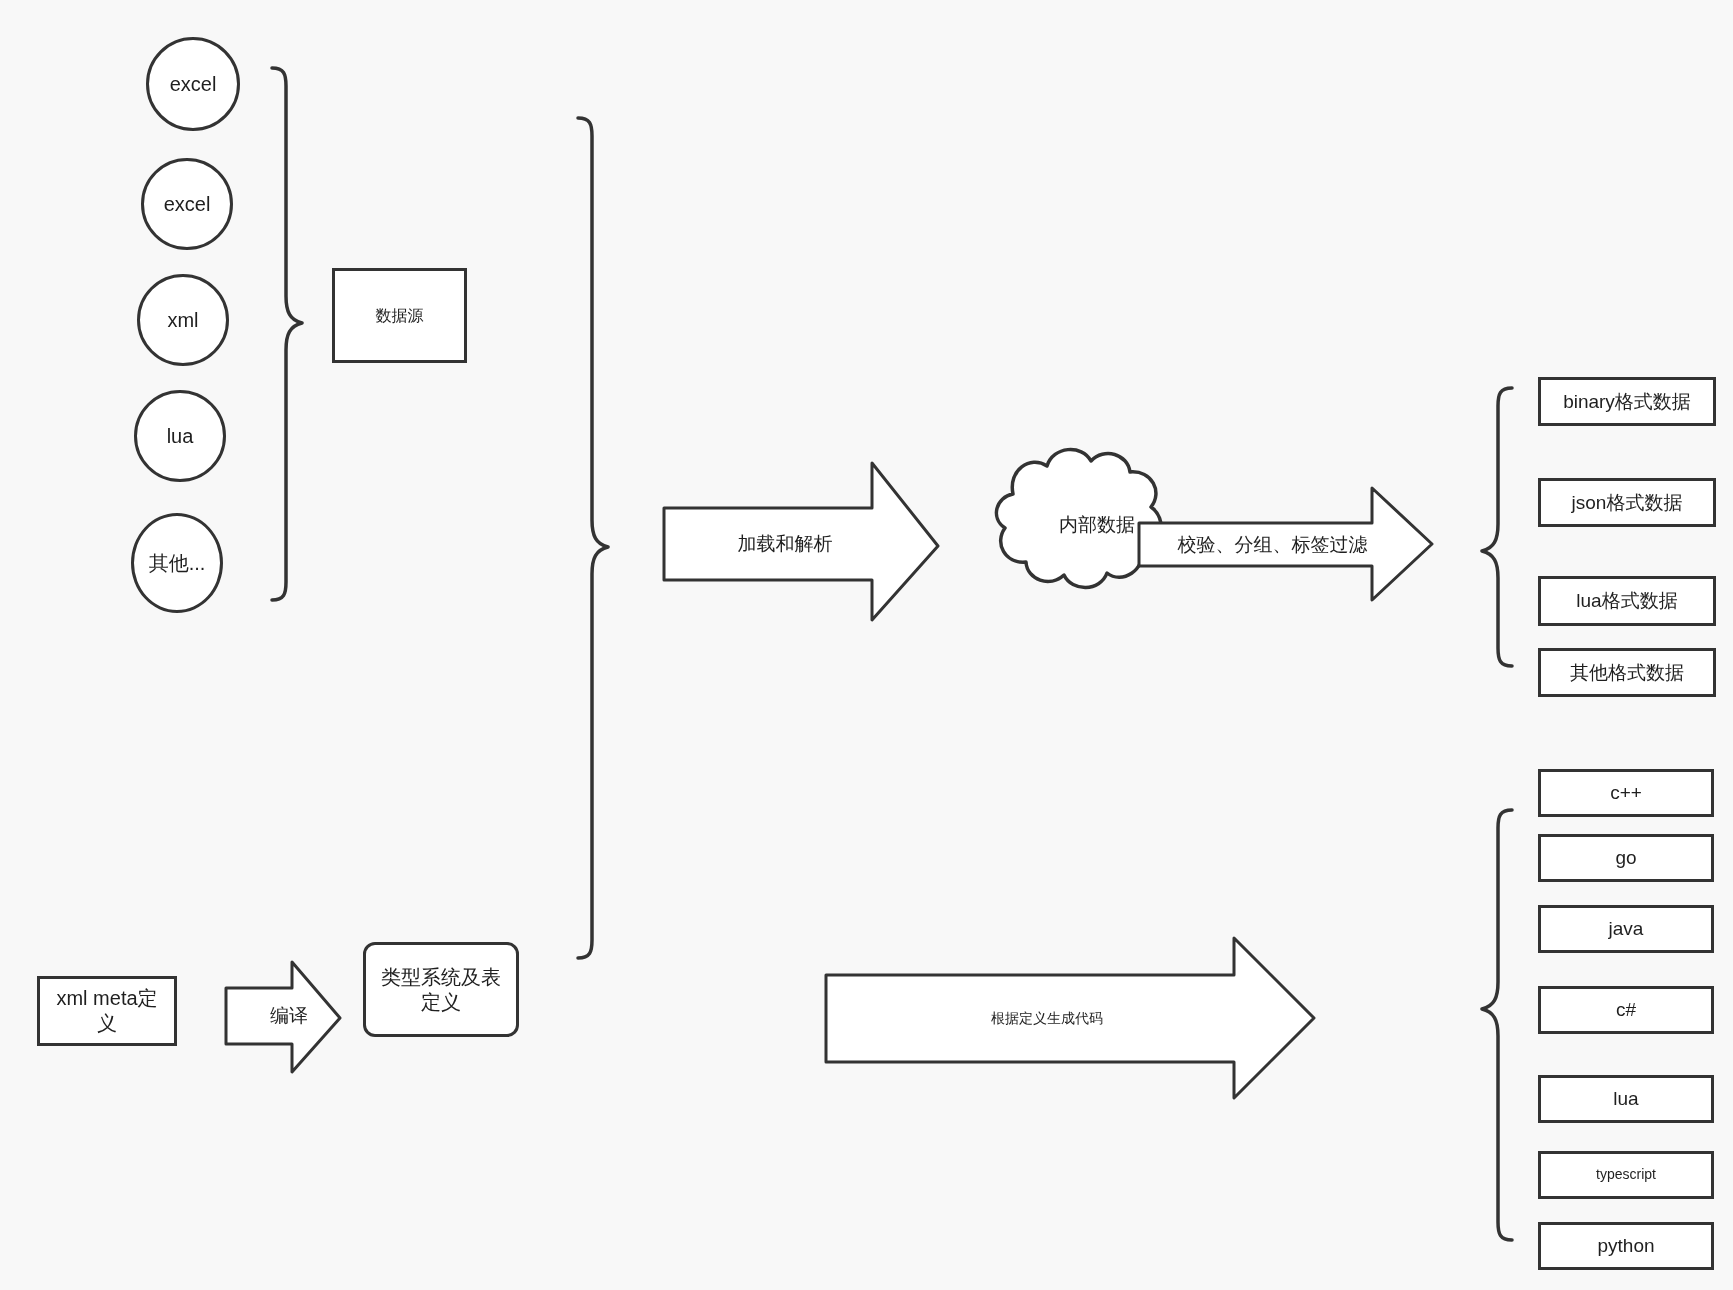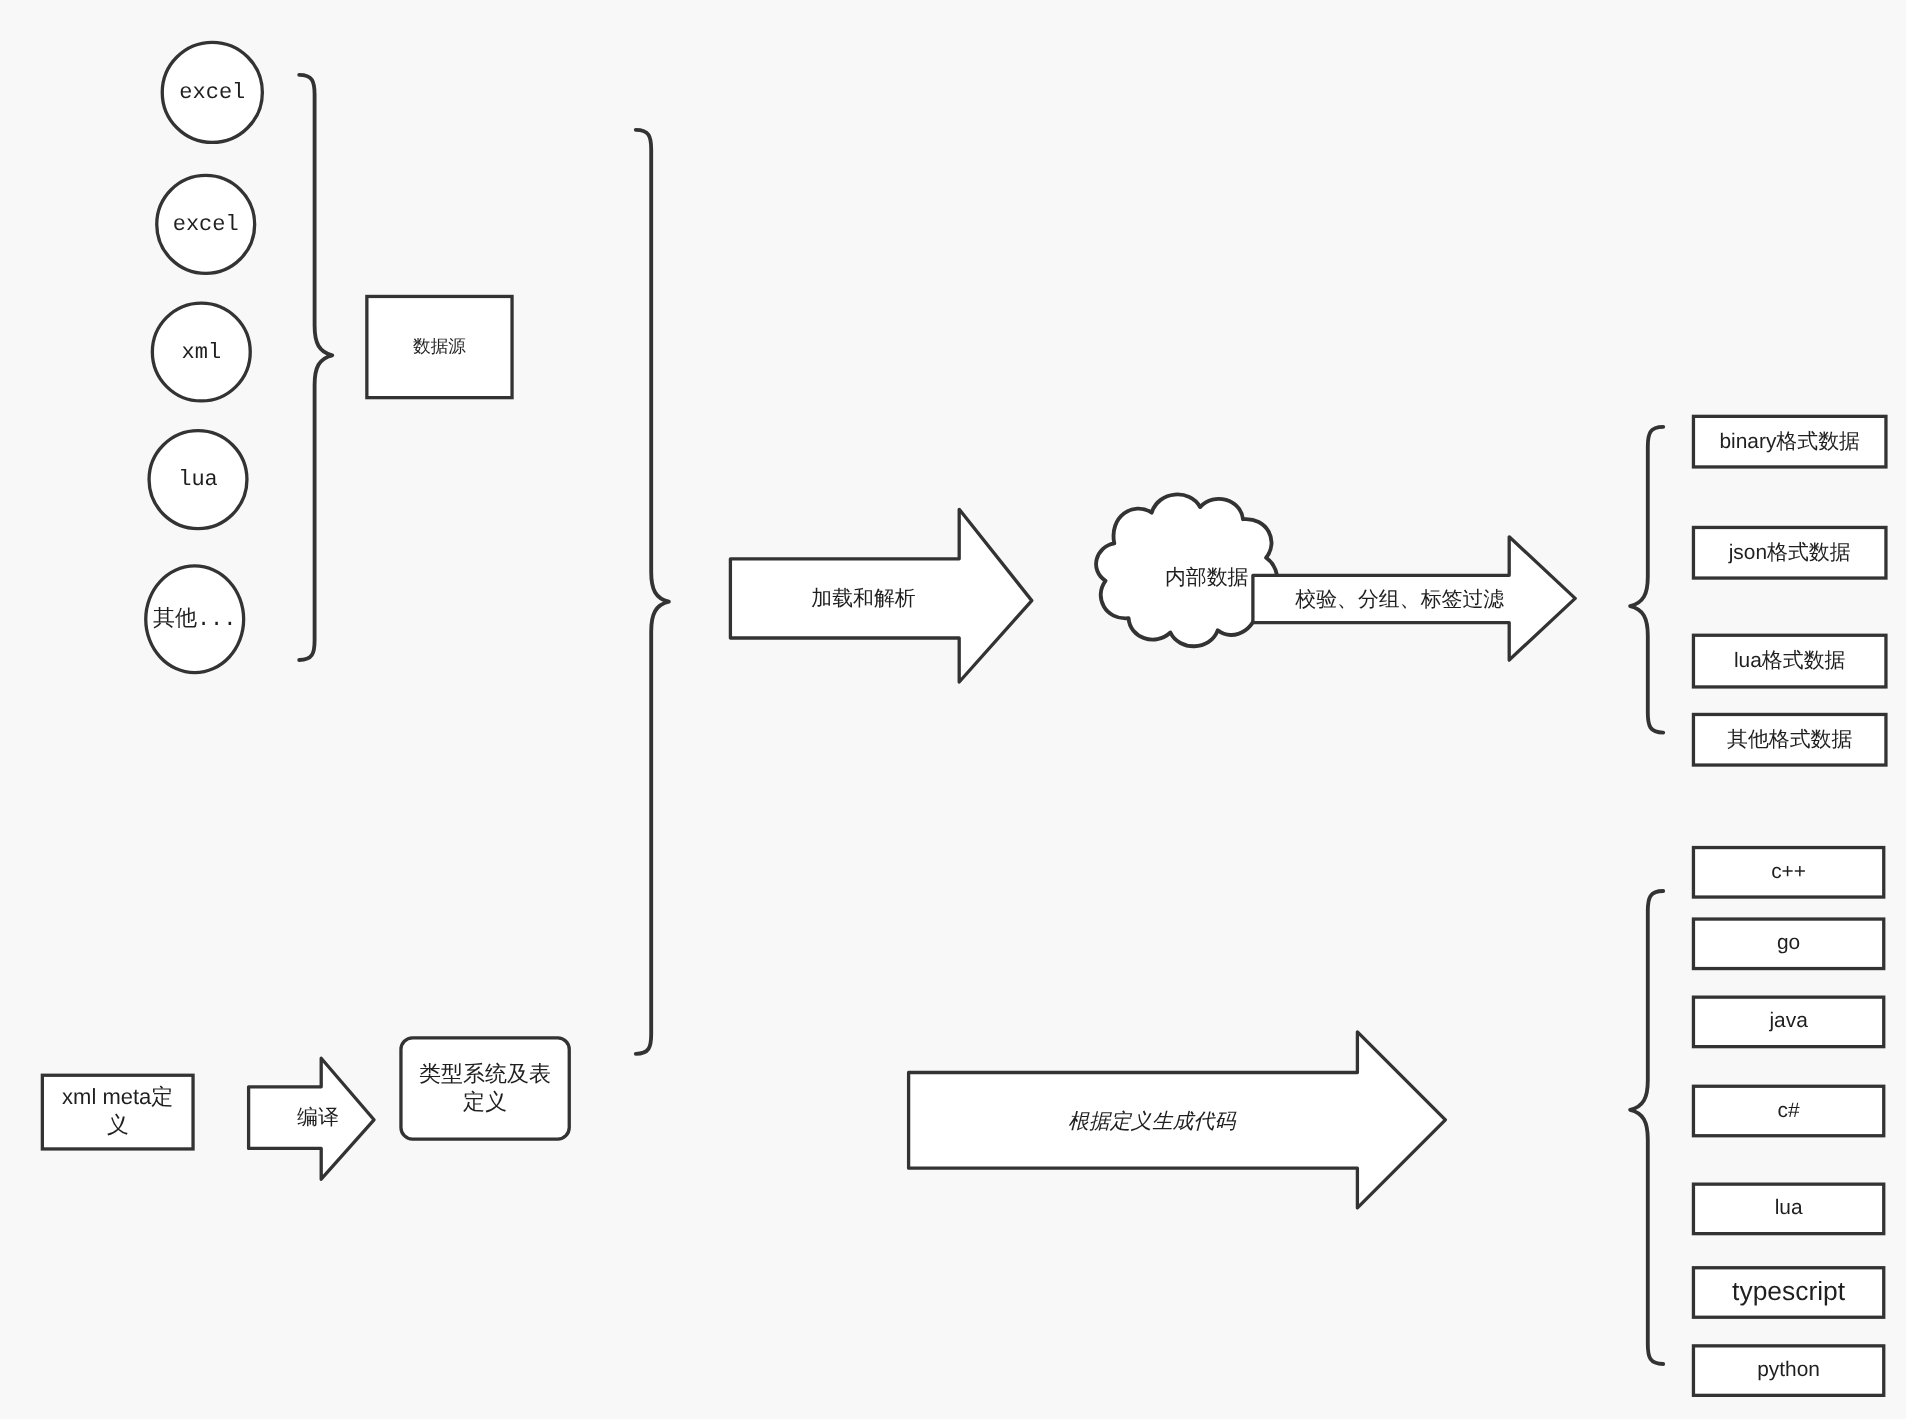--- a/index.html
+++ b/index.html
@@ -22,21 +22,20 @@
     align-items: center;
     justify-content: center;
     text-align: center;
     color: #1f1f1f;
     background: #ffffff;
     border: 3px solid #333333;
     line-height: 1.25;
   }
   .circle {
     border-radius: 50%;
-    font-family: Liberation Mono, monospace;
   }
   .rect {
     border-radius: 0;
   }
   .rrect {
     border-radius: 12px;
   }
   .outbox {
     border-width: 3px;
   }
@@ -146,21 +145,21 @@
   </svg>
 
   <div class="arrow-label" style="left:664px; top:508px; width:208px; height:72px; font-size:19px;">加载和解析</div>
 
   <div class="arrow-label" style="left:1000px; top:495px; width:160px; height:60px; font-size:19px;">内部数据</div>
 
   <div class="arrow-label" style="left:1139px; top:523px; width:233px; height:43px; font-size:19px;">校验、分组、标签过滤</div>
 
   <div class="arrow-label" style="left:226px; top:988px; width:92px; height:56px; font-size:19px;">编译</div>
 
-  <div class="arrow-label" style="left:826px; top:975px; width:408px; height:87px; font-size:19px;font-style:italic;">根据定义生成代码</div>
+  <div class="arrow-label" style="left:826px; top:975px; width:408px; height:87px; font-size:14px;">根据定义生成代码</div>
 
   <div class="node circle" style="left:146px; top:37px; width:94px; height:94px; font-size:20px;">
     <span>excel</span>
   </div>
 
   <div class="node circle" style="left:141px; top:158px; width:92px; height:92px; font-size:20px;">
     <span>excel</span>
   </div>
 
   <div class="node circle" style="left:137px; top:274px; width:92px; height:92px; font-size:20px;">
@@ -216,21 +215,21 @@
   </div>
 
   <div class="node rect outbox" style="left:1538px; top:986px; width:176px; height:48px; font-size:19px;">
     <span>c#</span>
   </div>
 
   <div class="node rect outbox" style="left:1538px; top:1075px; width:176px; height:48px; font-size:19px;">
     <span>lua</span>
   </div>
 
-  <div class="node rect outbox" style="left:1538px; top:1151px; width:176px; height:48px; font-size:24px;">
+  <div class="node rect outbox" style="left:1538px; top:1151px; width:176px; height:48px; font-size:14px;">
     <span>typescript</span>
   </div>
 
   <div class="node rect outbox" style="left:1538px; top:1222px; width:176px; height:48px; font-size:19px;">
     <span>python</span>
   </div>
 
 </div>
 
 </body></html>

